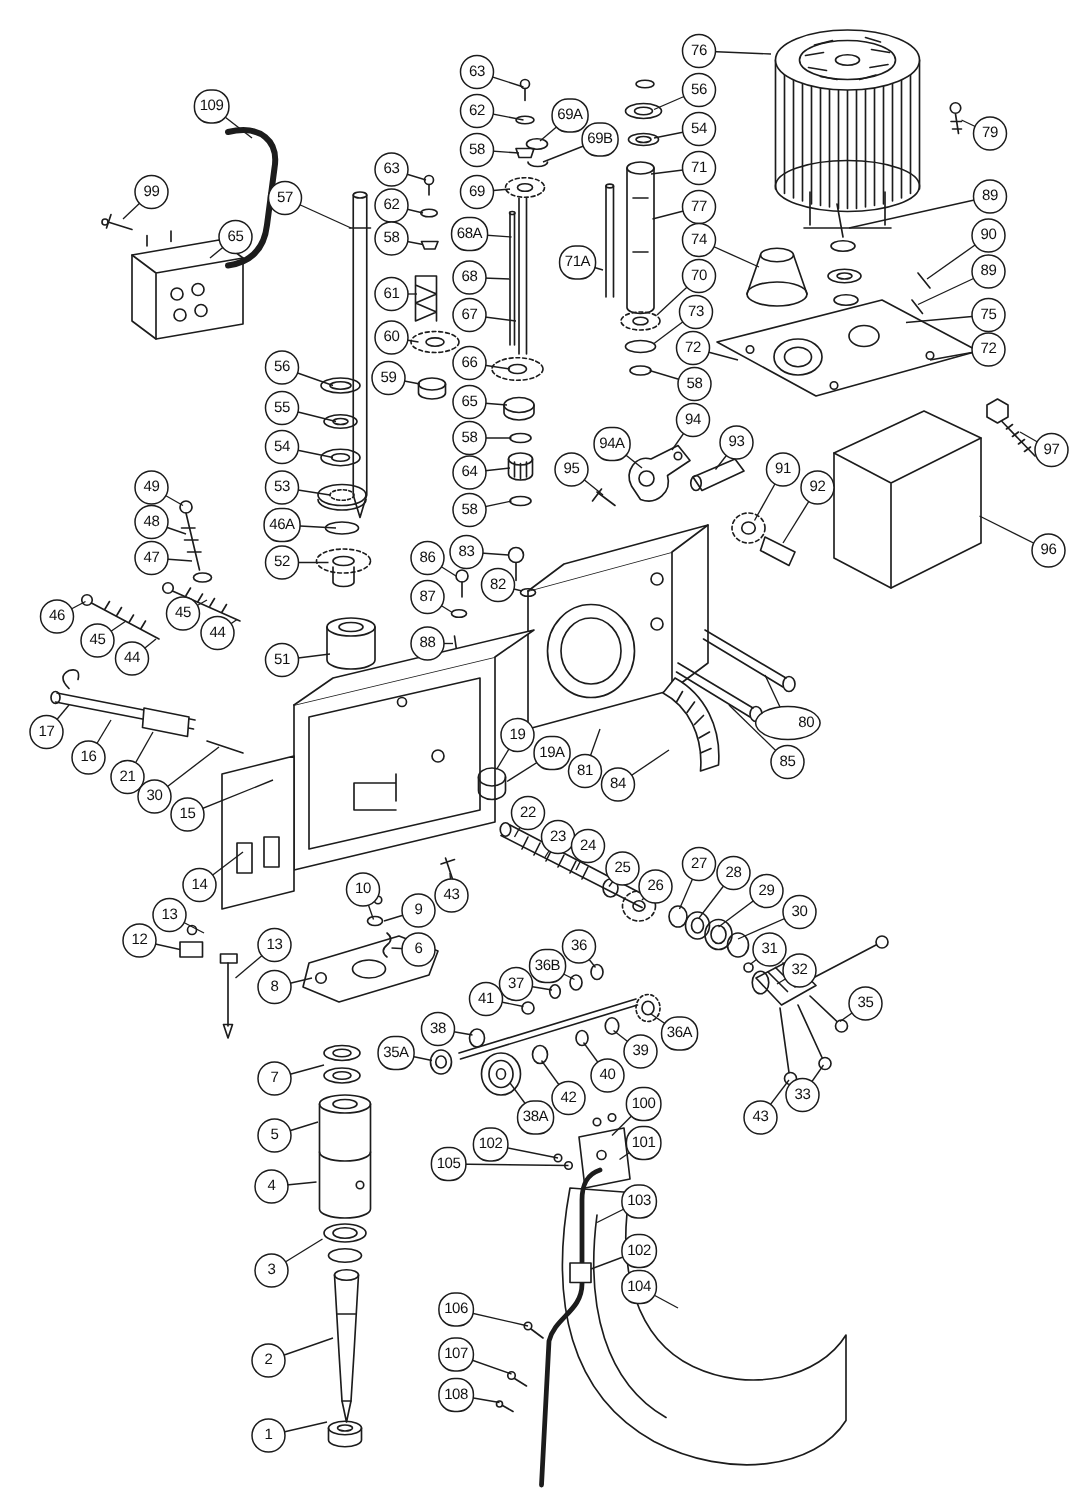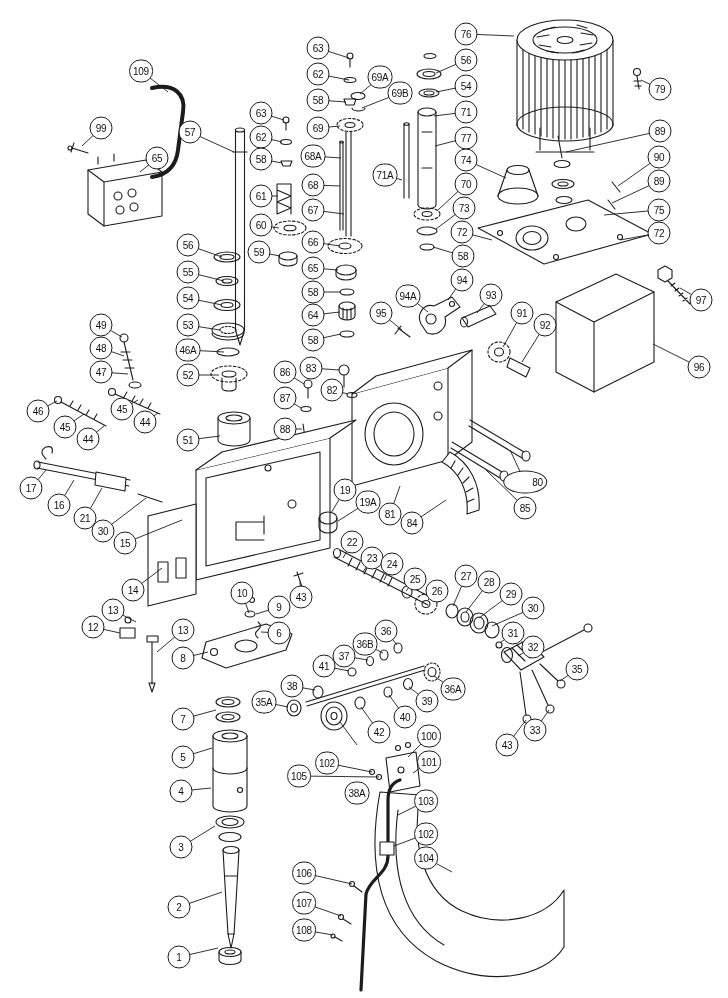--- a/index.html
+++ b/index.html
@@ -605,21 +605,21 @@
     <div class="balloon" style="left: 533px; top: 647px;">32</div>
     <div class="balloon" style="left: 577px; top: 669px;">35</div>
     <div class="balloon" style="left: 535px; top: 730px; text-align: center;">33</div>
     <div class="balloon" style="left: 507px; top: 745px;">43</div>
     <div class="balloon" style="left: 386px; top: 631px;">36</div>
     <div class="balloon wide" style="left: 365px; top: 644px;">36B</div>
     <div class="balloon" style="left: 344px; top: 656px;">37</div>
     <div class="balloon" style="left: 324px; top: 666px;">41</div>
     <div class="balloon" style="left: 292px; top: 686px;">38</div>
     <div class="balloon wide" style="left: 264px; top: 702px;">35A</div>
-    <div class="balloon wide" style="left: 357px; top: 745px; margin-top: 48px;">38A</div>
+    <div class="balloon wide" style="left: 357px; top: 745px;">38A</div>
     <div class="balloon" style="left: 379px; top: 732px;">42</div>
     <div class="balloon" style="left: 405px; top: 717px;">40</div>
     <div class="balloon" style="left: 427px; top: 701px;">39</div>
     <div class="balloon wide" style="left: 453px; top: 689px;">36A</div>
     <div class="balloon wide" style="left: 429px; top: 736px;">100</div>
     <div class="balloon wide" style="left: 429px; top: 762px;">101</div>
     <div class="balloon wide" style="left: 327px; top: 763px;">102</div>
     <div class="balloon wide" style="left: 299px; top: 776px;">105</div>
     <div class="balloon wide" style="left: 426px; top: 801px;">103</div>
     <div class="balloon wide" style="left: 426px; top: 834px;">102</div>

